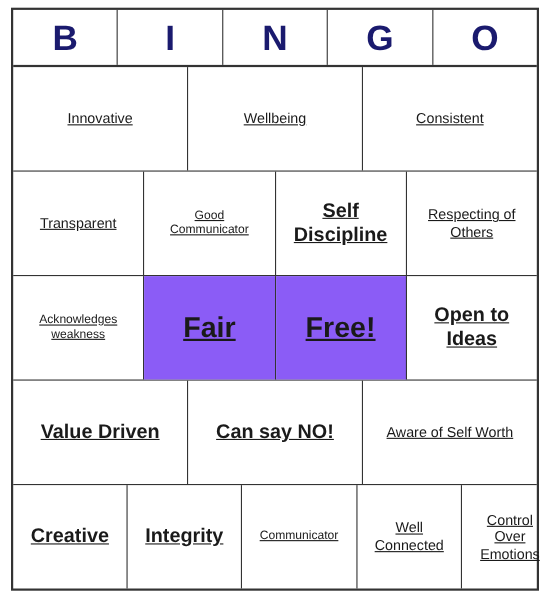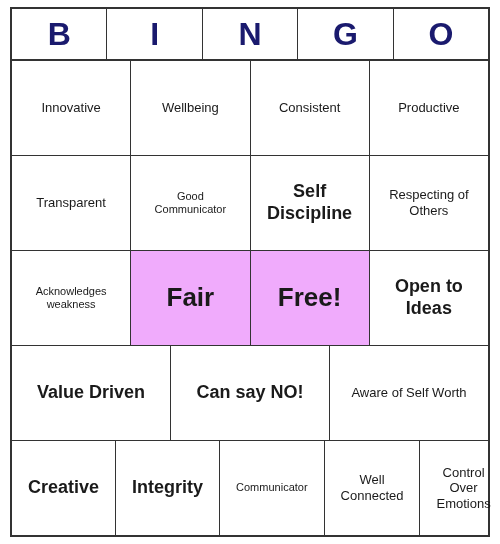--- a/index.html
+++ b/index.html
@@ -50,54 +50,54 @@
       flex: 1;
       border-right: 1px solid #333;
       display: flex;
       justify-content: center;
       align-items: center;
       text-align: center;
       padding: 16px;
       font-size: 13px;
       color: #1a1a1a;
       line-height: 1.2;
+      text-decoration: underline;
     }
     .bingo-cell:last-child { border-right: none; }
     .bingo-cell.large-text {
       font-size: 26px;
       font-weight: bold;
     }
     .bingo-cell.medium-text {
       font-size: 18px;
       font-weight: bold;
     }
     .bingo-cell.small-text {
       font-size: 11px;
     }
     .bingo-cell.light-blue {
-      background-color: #f0abfc;
+      background-color: #8b5cf6;
     }
   </style>
 </head>
 <body>
 
 <div class="bingo-card">
   <div class="bingo-header">
   <div class="bingo-header-cell">B</div>
       <div class="bingo-header-cell">I</div>
       <div class="bingo-header-cell">N</div>
       <div class="bingo-header-cell">G</div>
       <div class="bingo-header-cell">O</div>
     </div>
   <div class="bingo-grid">
   <div class="bingo-row">
         <div class="bingo-cell">Innovative</div>
         <div class="bingo-cell">Wellbeing</div>
         <div class="bingo-cell">Consistent</div>
-        <div class="bingo-cell">Productive</div>
       </div>
       <div class="bingo-row">
         <div class="bingo-cell">Transparent</div>
         <div class="bingo-cell small-text">Good Communicator</div>
         <div class="bingo-cell medium-text">Self Discipline</div>
         <div class="bingo-cell">Respecting of Others</div>
       </div>
       <div class="bingo-row">
         <div class="bingo-cell small-text">Acknowledges weakness</div>
         <div class="bingo-cell large-text light-blue">Fair</div>

